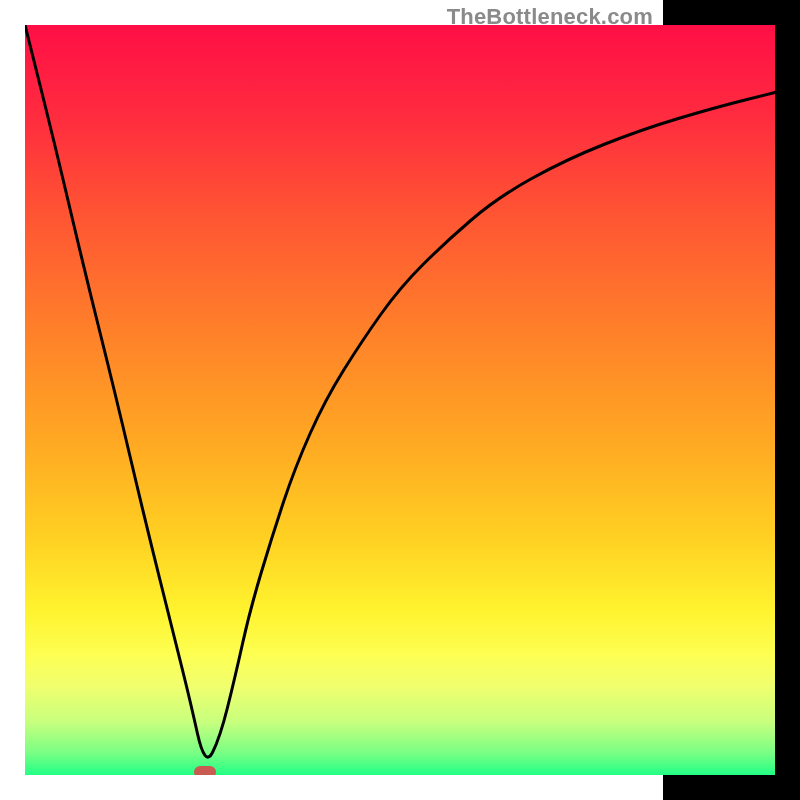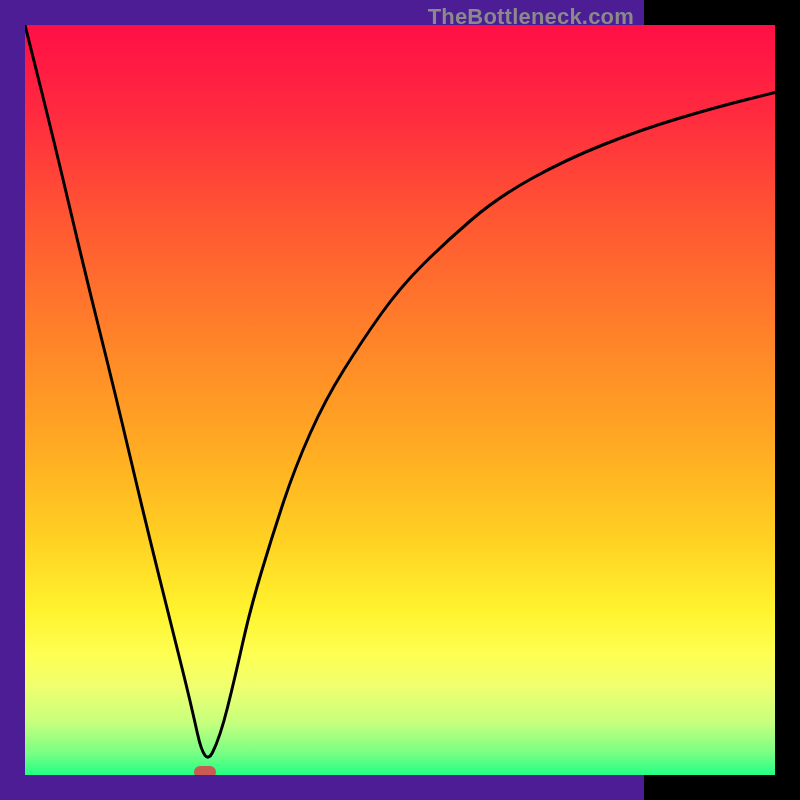--- a/index.html
+++ b/index.html
@@ -9,21 +9,22 @@
     height: 800px;
     background: #000;
     overflow: hidden;
   }
   .frame {
     position: absolute;
     left: 0;
     top: 0;
     width: 644px;
     height: 800px;
-    background: #4c1d95;
+    background: #ffffff;
+    padding-left: 19px;
   }
   .plot {
     position: absolute;
     left: 25px;
     top: 25px;
     width: 750px;
     height: 750px;
     overflow: hidden;
   }
   .gradient {

